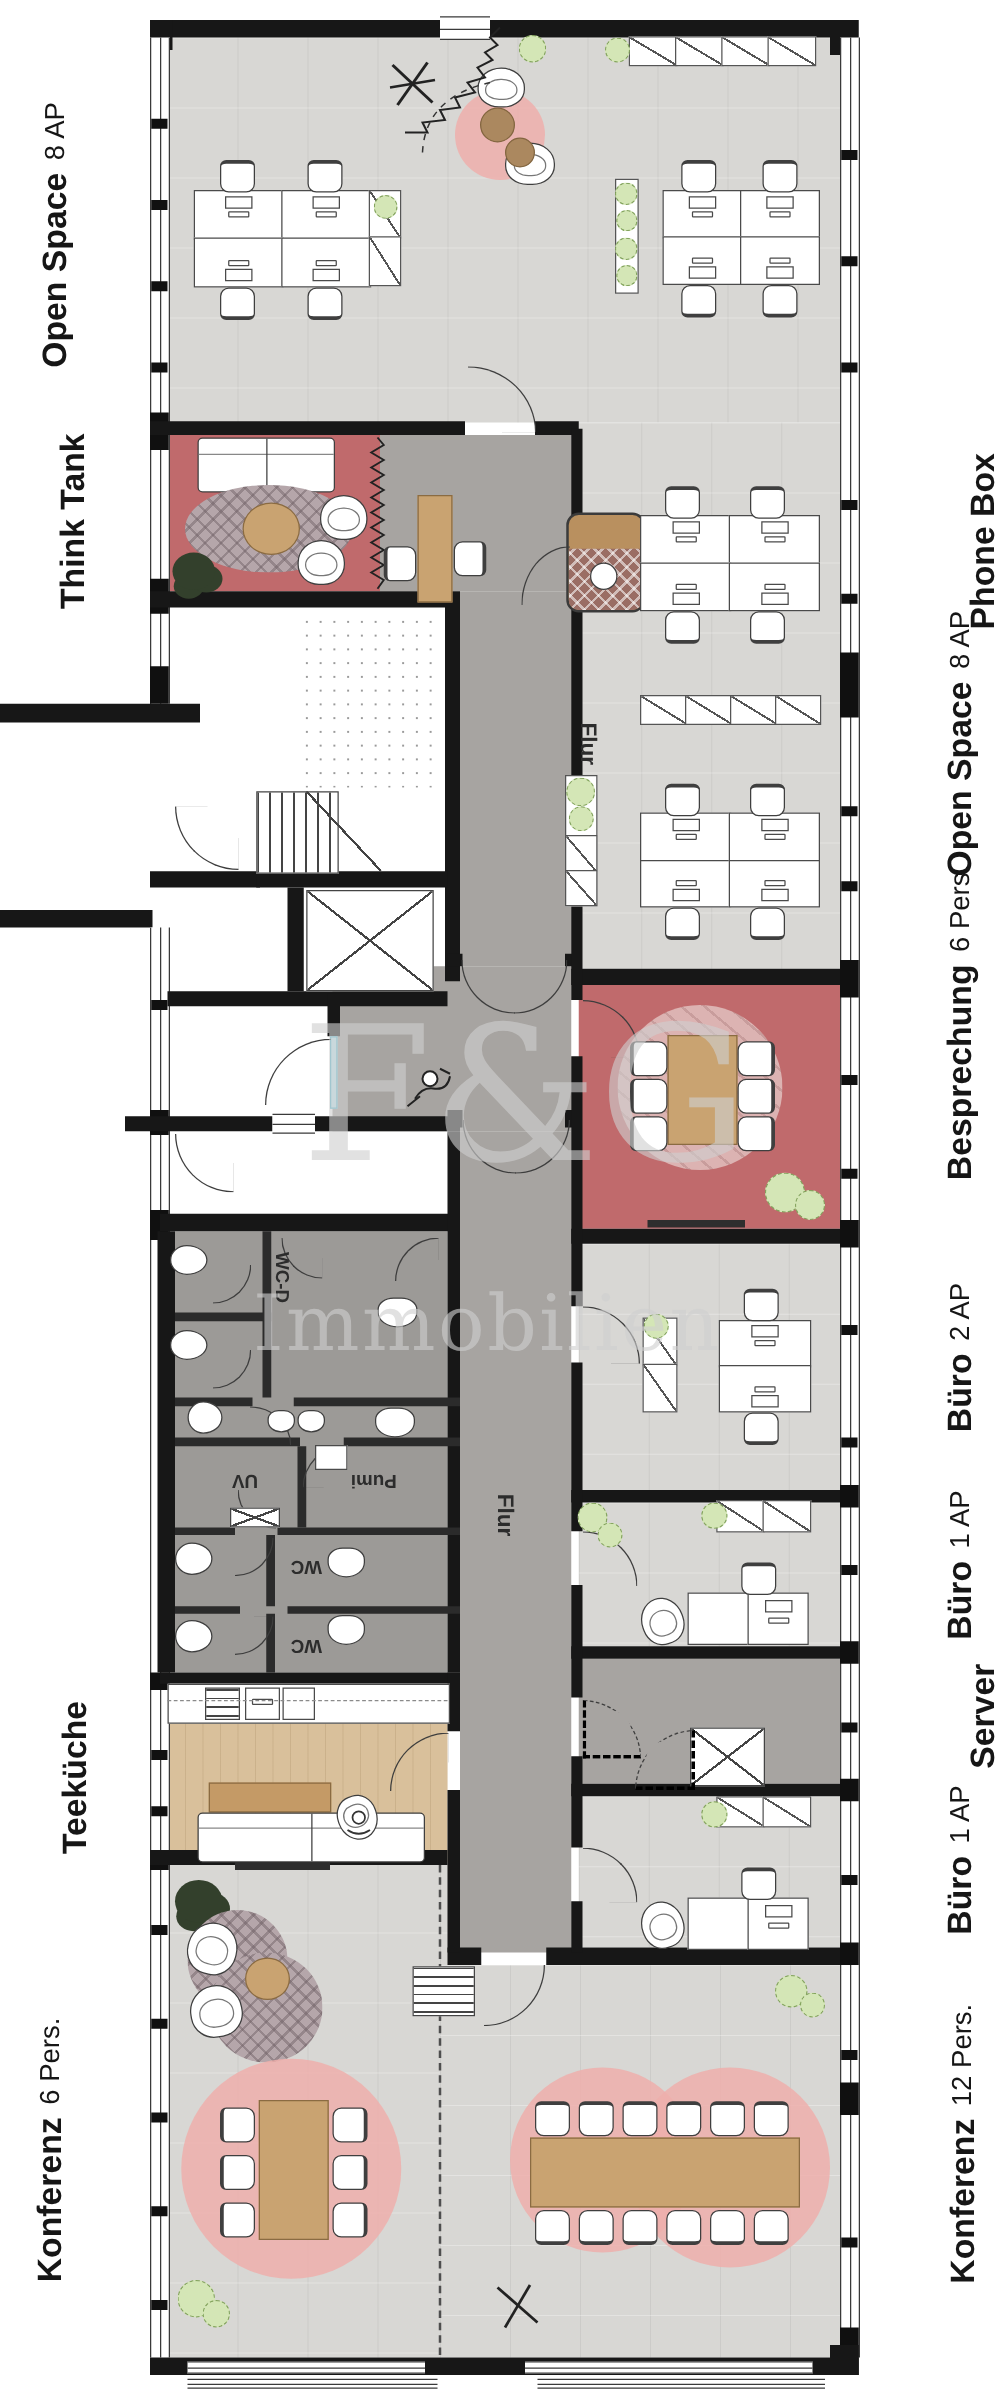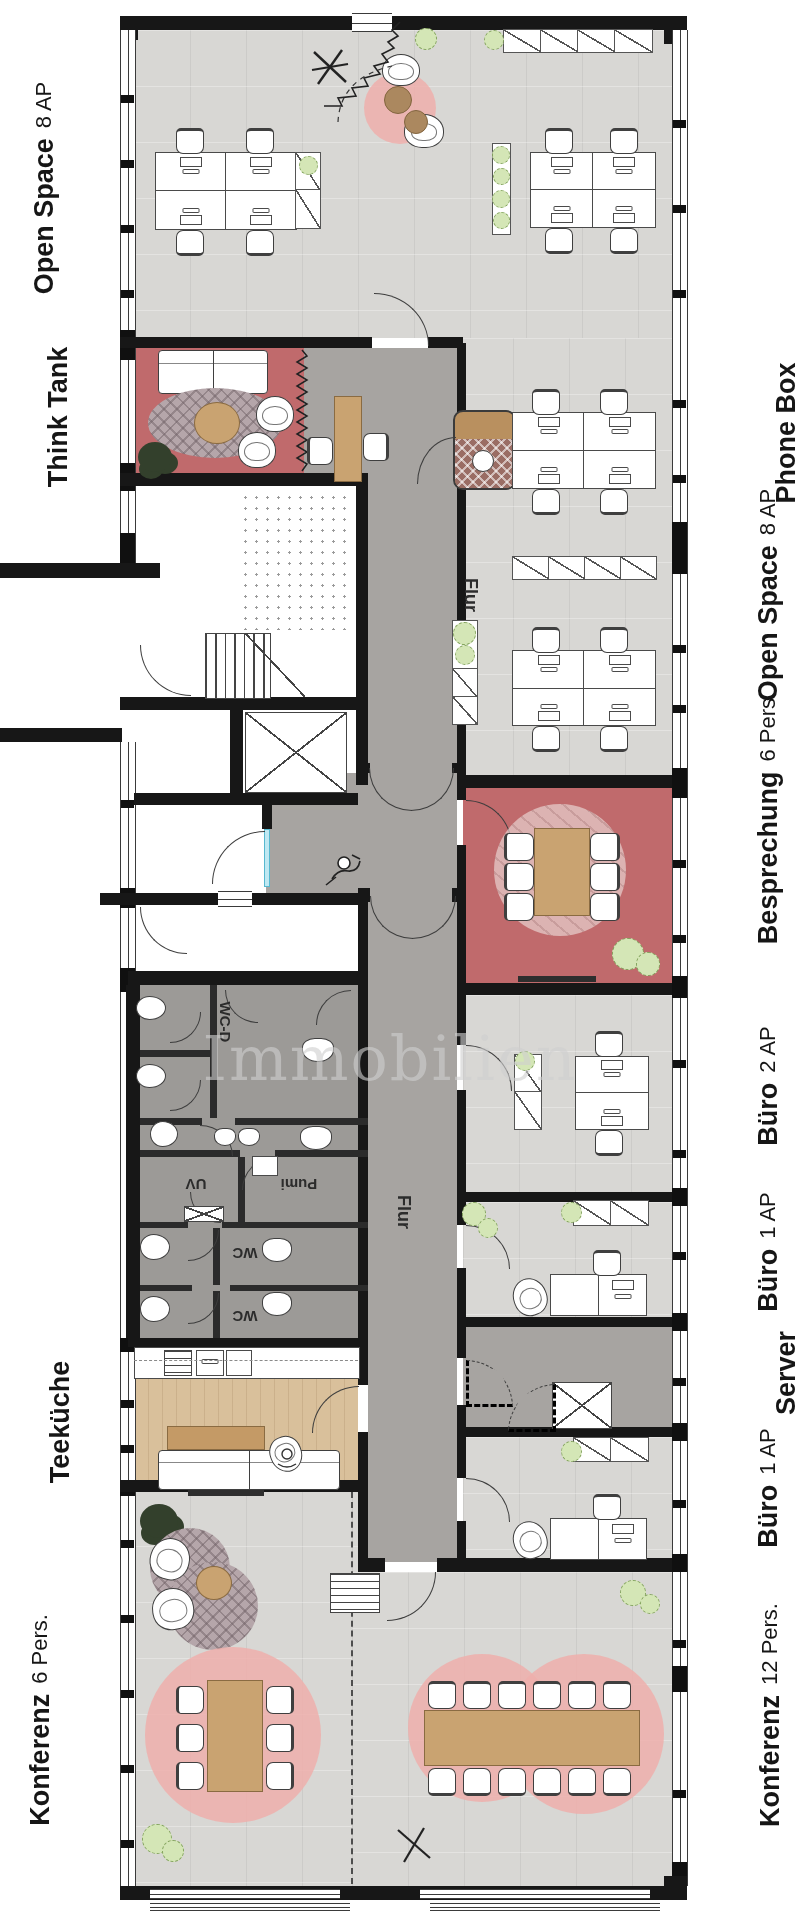--- a/index.html
+++ b/index.html
@@ -509,20 +509,21 @@
   <div class="sink" style="left:214px;top:1128px;width:20px;height:16px;"></div>
   <div class="sink" style="left:238px;top:1128px;width:20px;height:16px;"></div>
   <div class="sink" style="left:300px;top:1126px;width:30px;height:22px;"></div>
   <div class="xbox" style="left:184px;top:1206px;width:38px;height:14px;"></div>
   <div class="cell" style="left:252px;top:1156px;width:24px;height:18px;"></div>
   <div class="toi" style="left:140px;top:1234px;width:28px;height:24px;"></div>
   <div class="toi" style="left:140px;top:1296px;width:28px;height:24px;"></div>
   <div class="sink" style="left:262px;top:1238px;width:28px;height:22px;"></div>
   <div class="sink" style="left:262px;top:1292px;width:28px;height:22px;"></div>
 
+  <div class="wm" style="left:230px;top:790px;width:380px;font-size:150px;text-align:center;">F&amp;G</div>
   <div class="wm" style="left:200px;top:1022px;width:380px;font-size:62px;letter-spacing:2px;text-align:center;">Immobilien</div>
 
   <div class="lab rL" style="left:-66px;top:160px;width:220px;height:56px;">
     <span class="nm">Open Space</span>
     <span class="cap">8 AP</span>
   </div>
   <div class="lab rL" style="left:-52px;top:389px;width:220px;height:56px;">
     <span class="nm">Think Tank</span>
   </div>
   <div class="lab rL" style="left:-50px;top:1394px;width:220px;height:56px;">

